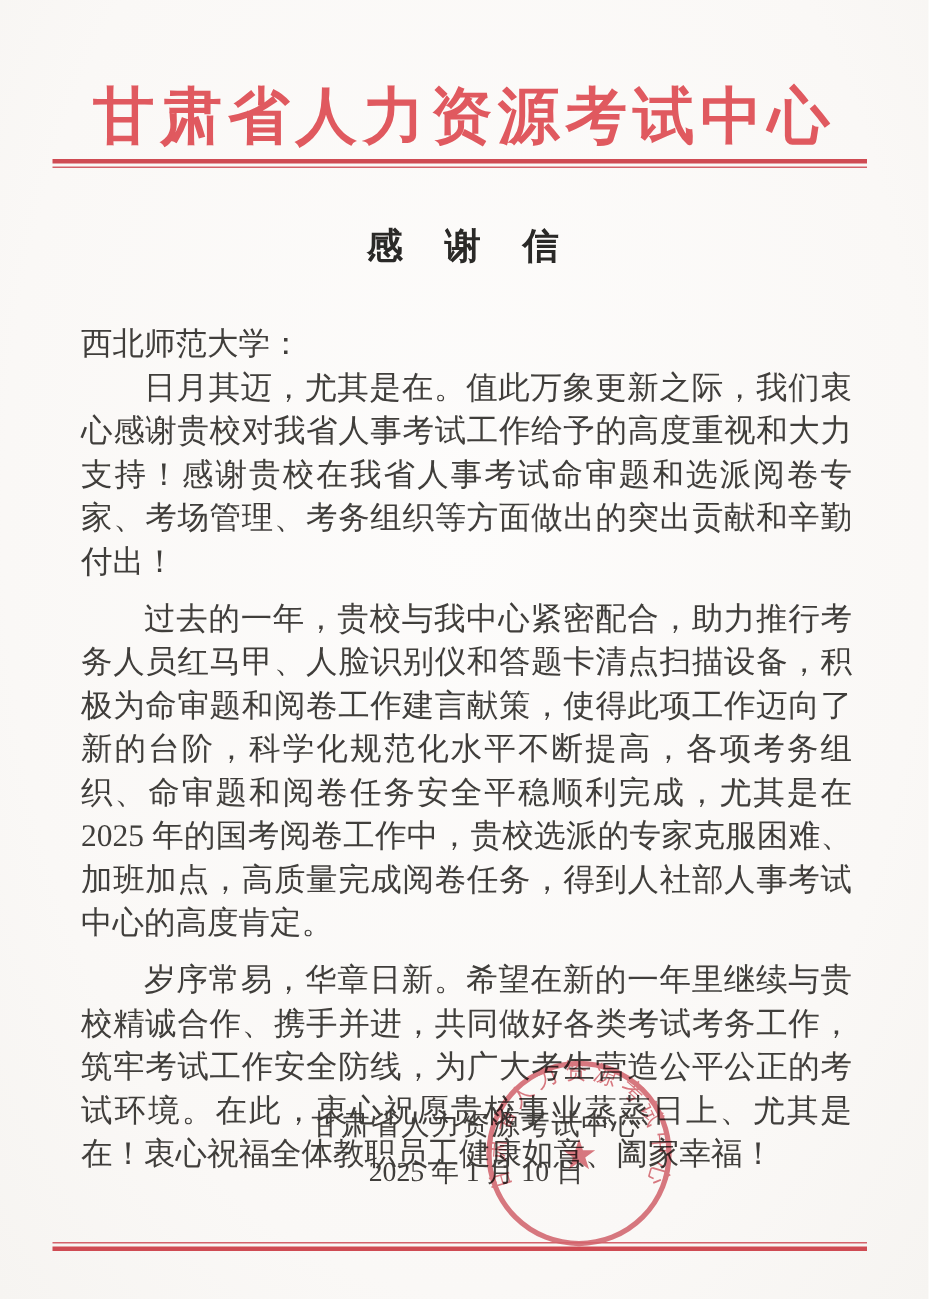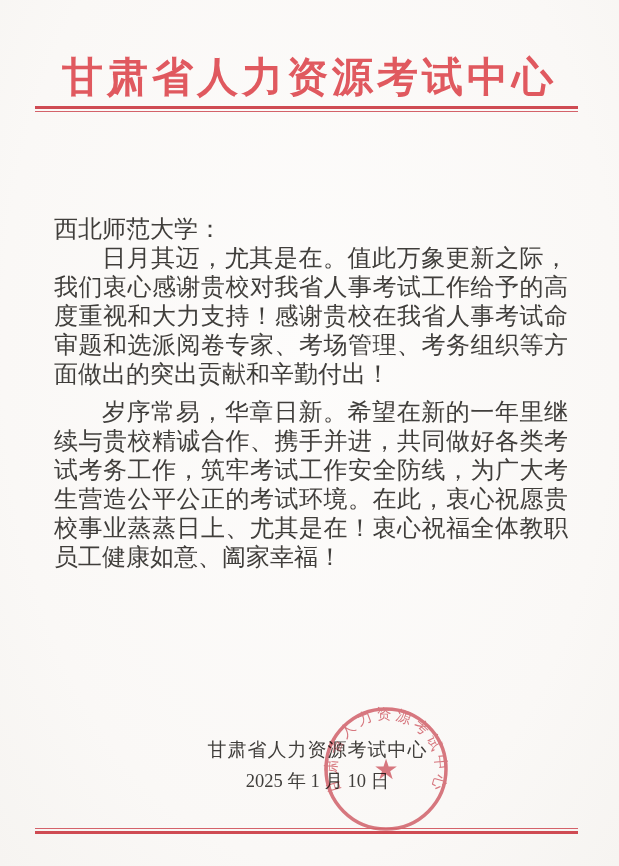--- a/index.html
+++ b/index.html
@@ -38,21 +38,21 @@
     text-align: center;
     font-size: 24px;
     font-weight: bold;
     color: #2a2927;
     letter-spacing: 2px;
     white-space: nowrap;
   }
   .letter-body {
     position: absolute;
     top: 215px; left: 54px; width: 514px;
-    font-size: 24px;
+    font-size: 21px;
     line-height: 29px;
     color: #403e3b;
     text-align: justify;
   }
   .letter-body p { margin: 0 0 9px 0; }
   .letter-body p.indent { text-indent: 2em; }
   .salutation { margin: 0 0 0 0 !important; }
   .signature-block {
     position: absolute;
     left: 0; width: 100%;
@@ -77,24 +77,26 @@
 
 <div class="paper">
 
   <div class="org-title">甘肃省人力资源考试中心</div>
 
   <div class="rule rule-top">
     <div class="thick"></div>
     <div class="thin"></div>
   </div>
 
+  <div class="letter-title">感　谢　信</div>
 
   <div class="letter-body">
     <p class="salutation">西北师范大学：</p>
     <p class="indent">日月其迈，尤其是在。值此万象更新之际，我们衷心感谢贵校对我省人事考试工作给予的高度重视和大力支持！感谢贵校在我省人事考试命审题和选派阅卷专家、考场管理、考务组织等方面做出的突出贡献和辛勤付出！</p>
+    <p class="indent">过去的一年，贵校与我中心紧密配合，助力推行考务人员红马甲、人脸识别仪和答题卡清点扫描设备，积极为命审题和阅卷工作建言献策，使得此项工作迈向了新的台阶，科学化规范化水平不断提高，各项考务组织、命审题和阅卷任务安全平稳顺利完成，尤其是在 2025 年的国考阅卷工作中，贵校选派的专家克服困难、加班加点，高质量完成阅卷任务，得到人社部人事考试中心的高度肯定。</p>
     <p class="indent">岁序常易，华章日新。希望在新的一年里继续与贵校精诚合作、携手并进，共同做好各类考试考务工作，筑牢考试工作安全防线，为广大考生营造公平公正的考试环境。在此，衷心祝愿贵校事业蒸蒸日上、尤其是在！衷心祝福全体教职员工健康如意、阖家幸福！</p>
   </div>
 
   <div class="signature-block signature-org">甘肃省人力资源考试中心</div>
 
   <div class="signature-block signature-date">2025 年 1 月 10 日</div>
 
   <svg class="seal" viewBox="0 0 150 150">
     <defs>
       <path id="sealArc" d="M 30.5,97.7 A 50,50 0 1 1 119.5,97.7" fill="none"></path>

